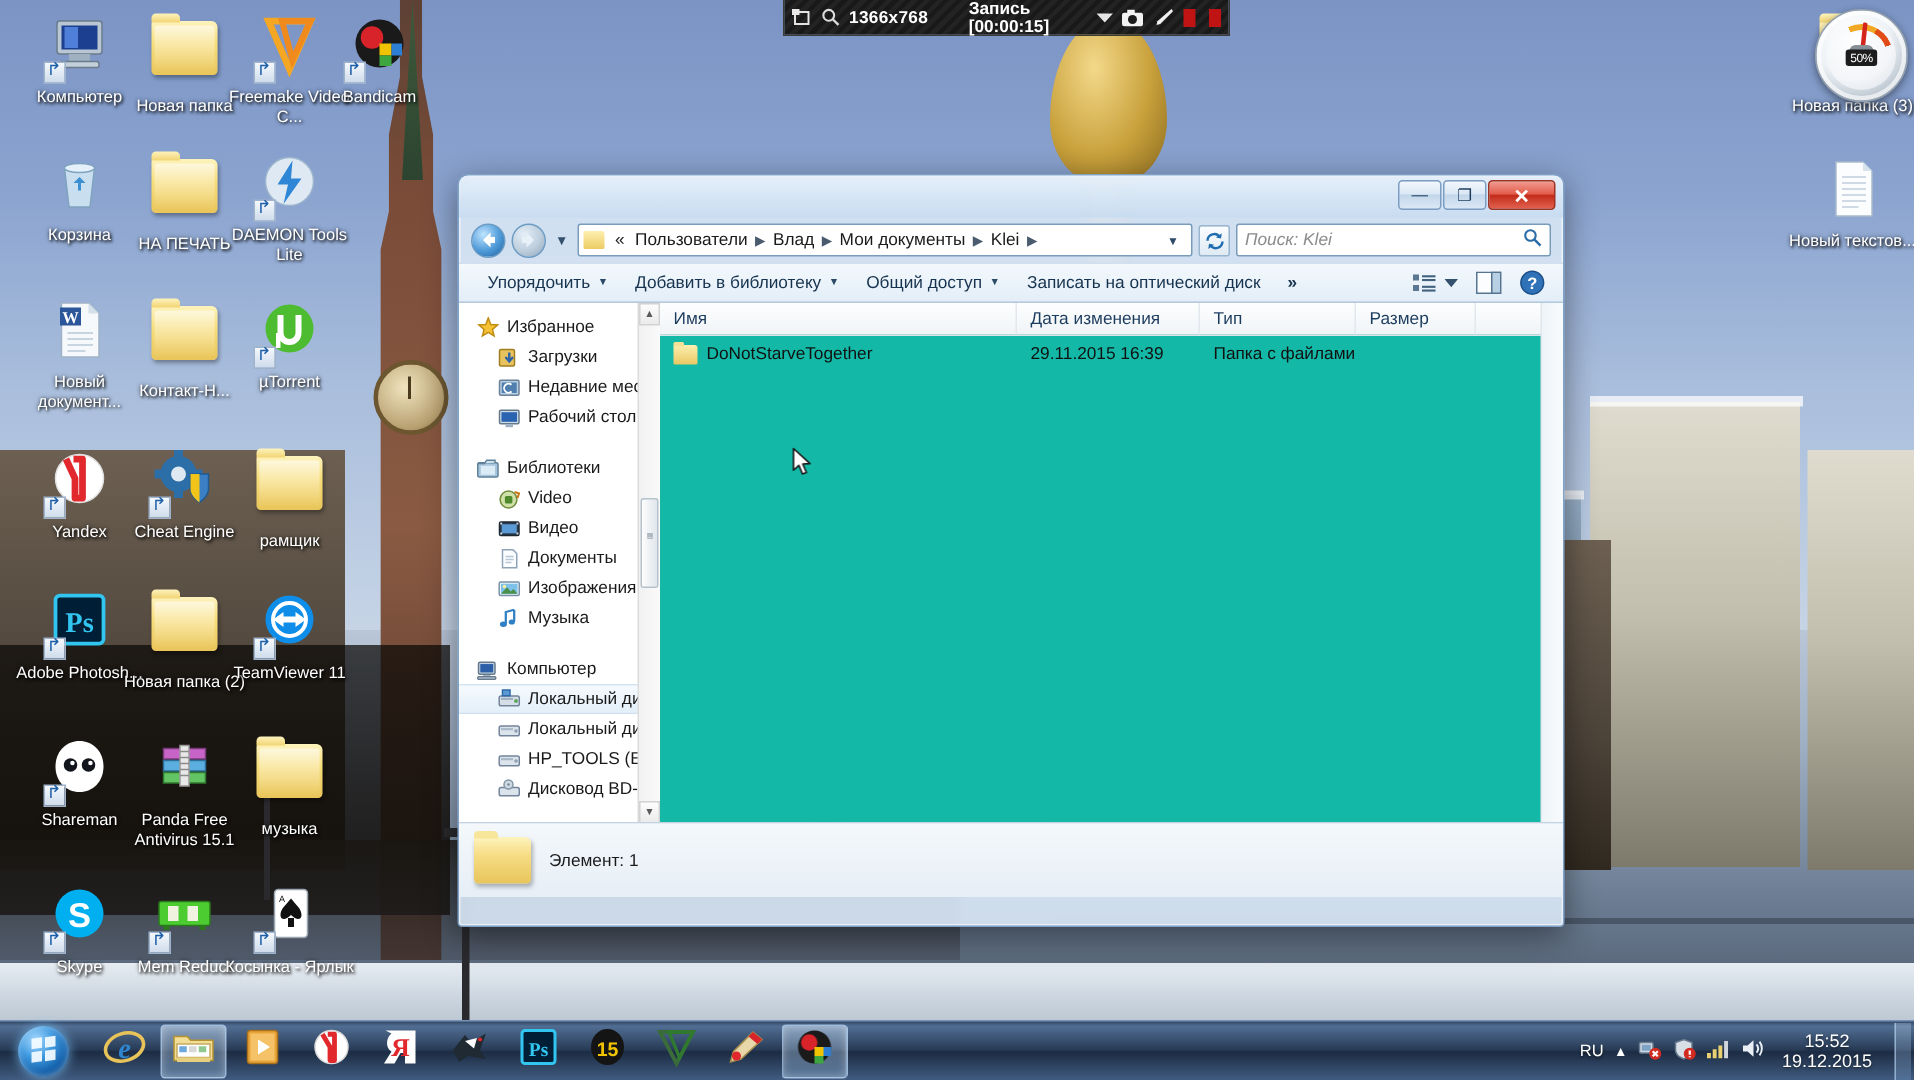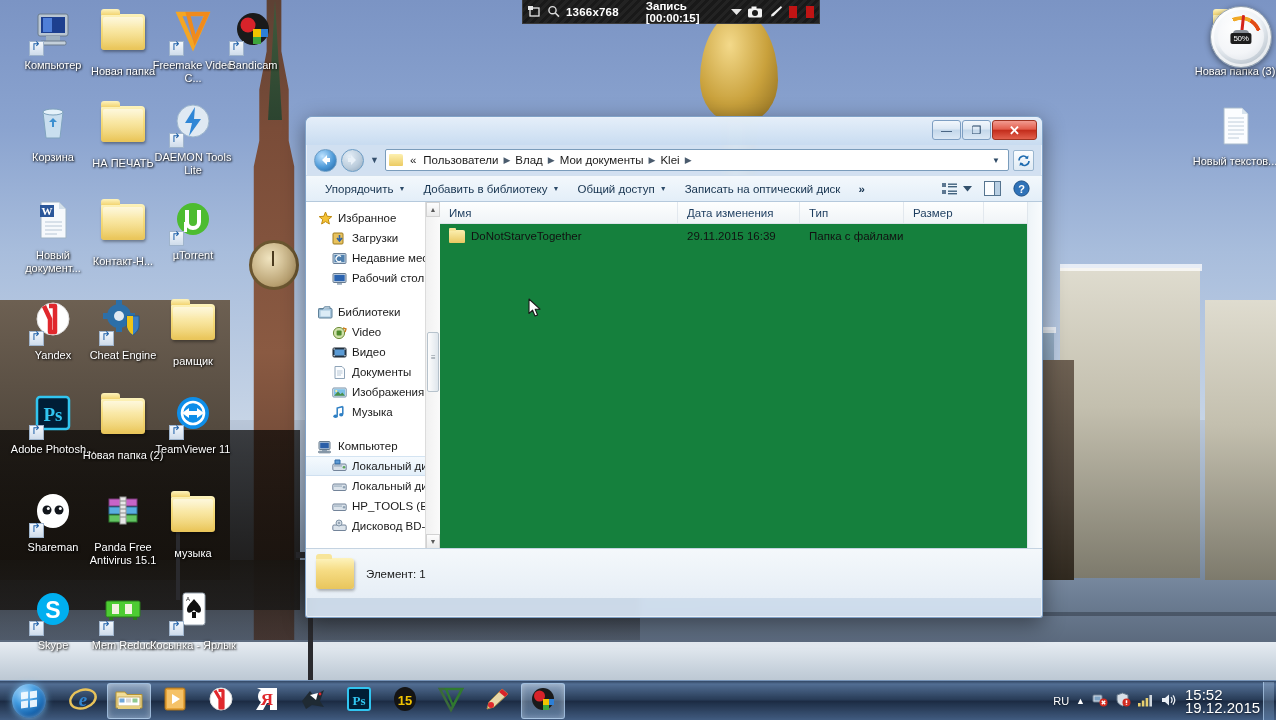--- a/index.html
+++ b/index.html
@@ -234,21 +234,21 @@
   }
   .sb-scroll .thumb {
     position:absolute; left:1px; top:130px; width:12px; height:60px;
     background:linear-gradient(90deg,#fdfdfd,#dfe6ec);
     border:1px solid #b6c2cc; border-radius:2px;
   }
   .sb-scroll .thumb:after {
     content:"≡"; position:absolute; left:3px; top:20px; font-size:8px; color:#7c8792;
   }
 
-  .filelist { flex:1; position:relative; background:#15803d; }
+  .filelist { flex:1; position:relative; background:#14b8a6; }
   .colhdr {
     height:22px; display:flex; align-items:center;
     background:linear-gradient(180deg,#fdfefe,#f0f4f7);
     border-bottom:1px solid #dde4ea;
     font-size:11.5px; color:#1c3c5e;
   }
   .colhdr .c { padding-left:9px; border-right:1px solid #e2e8ee; height:100%; display:flex; align-items:center; }
   .c-name { width:238px; }
   .c-date { width:122px; }
   .c-type { width:104px; }
@@ -318,21 +318,21 @@
   }
   .tbtn.active {
     background:linear-gradient(180deg, rgba(220,238,255,.42), rgba(150,190,230,.3));
     border:1px solid rgba(190,220,250,.65);
     box-shadow:inset 0 0 6px rgba(255,255,255,.35);
   }
   .trayarea {
     margin-left:auto; display:flex; align-items:center; gap:7px;
     padding-right:2px; color:#ffffff; font-size:11px;
   }
-  .clock { text-align:left; line-height:13px; font-size:15px; width:66px;
+  .clock { text-align:center; line-height:13px; font-size:12px; width:66px;
            text-shadow:0 1px 2px rgba(0,0,0,.6); }
   .showdesk {
     width:11px; height:38px; margin-left:5px;
     background:linear-gradient(180deg, rgba(200,225,250,.28), rgba(120,160,205,.3));
     border-left:1px solid rgba(190,220,250,.6);
   }
 
   
   #gadget { position:absolute; right:2px; top:4px; width:120px; height:95px; z-index:20;text-align:right; }
   .gauge { position:absolute; border-radius:50%;
@@ -697,20 +697,29 @@
 
     <div class="refreshbtn">
       <svg width="14" height="13" viewBox="0 0 14 13">
           <path d="M2 6.5 a4.5 4.5 0 0 1 8.3 -2.3" fill="none" stroke="#1f6cb0" stroke-width="1.6"></path>
           <path d="M11.5 1.5 L11 5 L7.6 4.3 Z" fill="#1f6cb0"></path>
           <path d="M12 7 a4.5 4.5 0 0 1 -8.3 2.3" fill="none" stroke="#1f6cb0" stroke-width="1.6"></path>
           <path d="M2.5 12 L3 8.5 L6.4 9.2 Z" fill="#1f6cb0"></path>
         </svg>
     </div>
 
+    <div class="searchbox">
+      <span>Поиск: Klei</span>
+      <span class="sicon">
+        <svg width="13" height="13" viewBox="0 0 13 13">
+            <circle cx="5.3" cy="5" r="3.5" fill="none" stroke="#2b6ca8" stroke-width="1.4"></circle>
+            <line x1="8" y1="7.8" x2="12" y2="11.8" stroke="#2b6ca8" stroke-width="1.7"></line>
+          </svg>
+      </span>
+    </div>
   </div>
 
   <div class="toolbar">
     <div class="tbitem">
       <span>Упорядочить</span>
       <span class="car">▼</span>
     </div>
     <div class="tbitem">
       <span>Добавить в библиотеку</span>
       <span class="car">▼</span>

